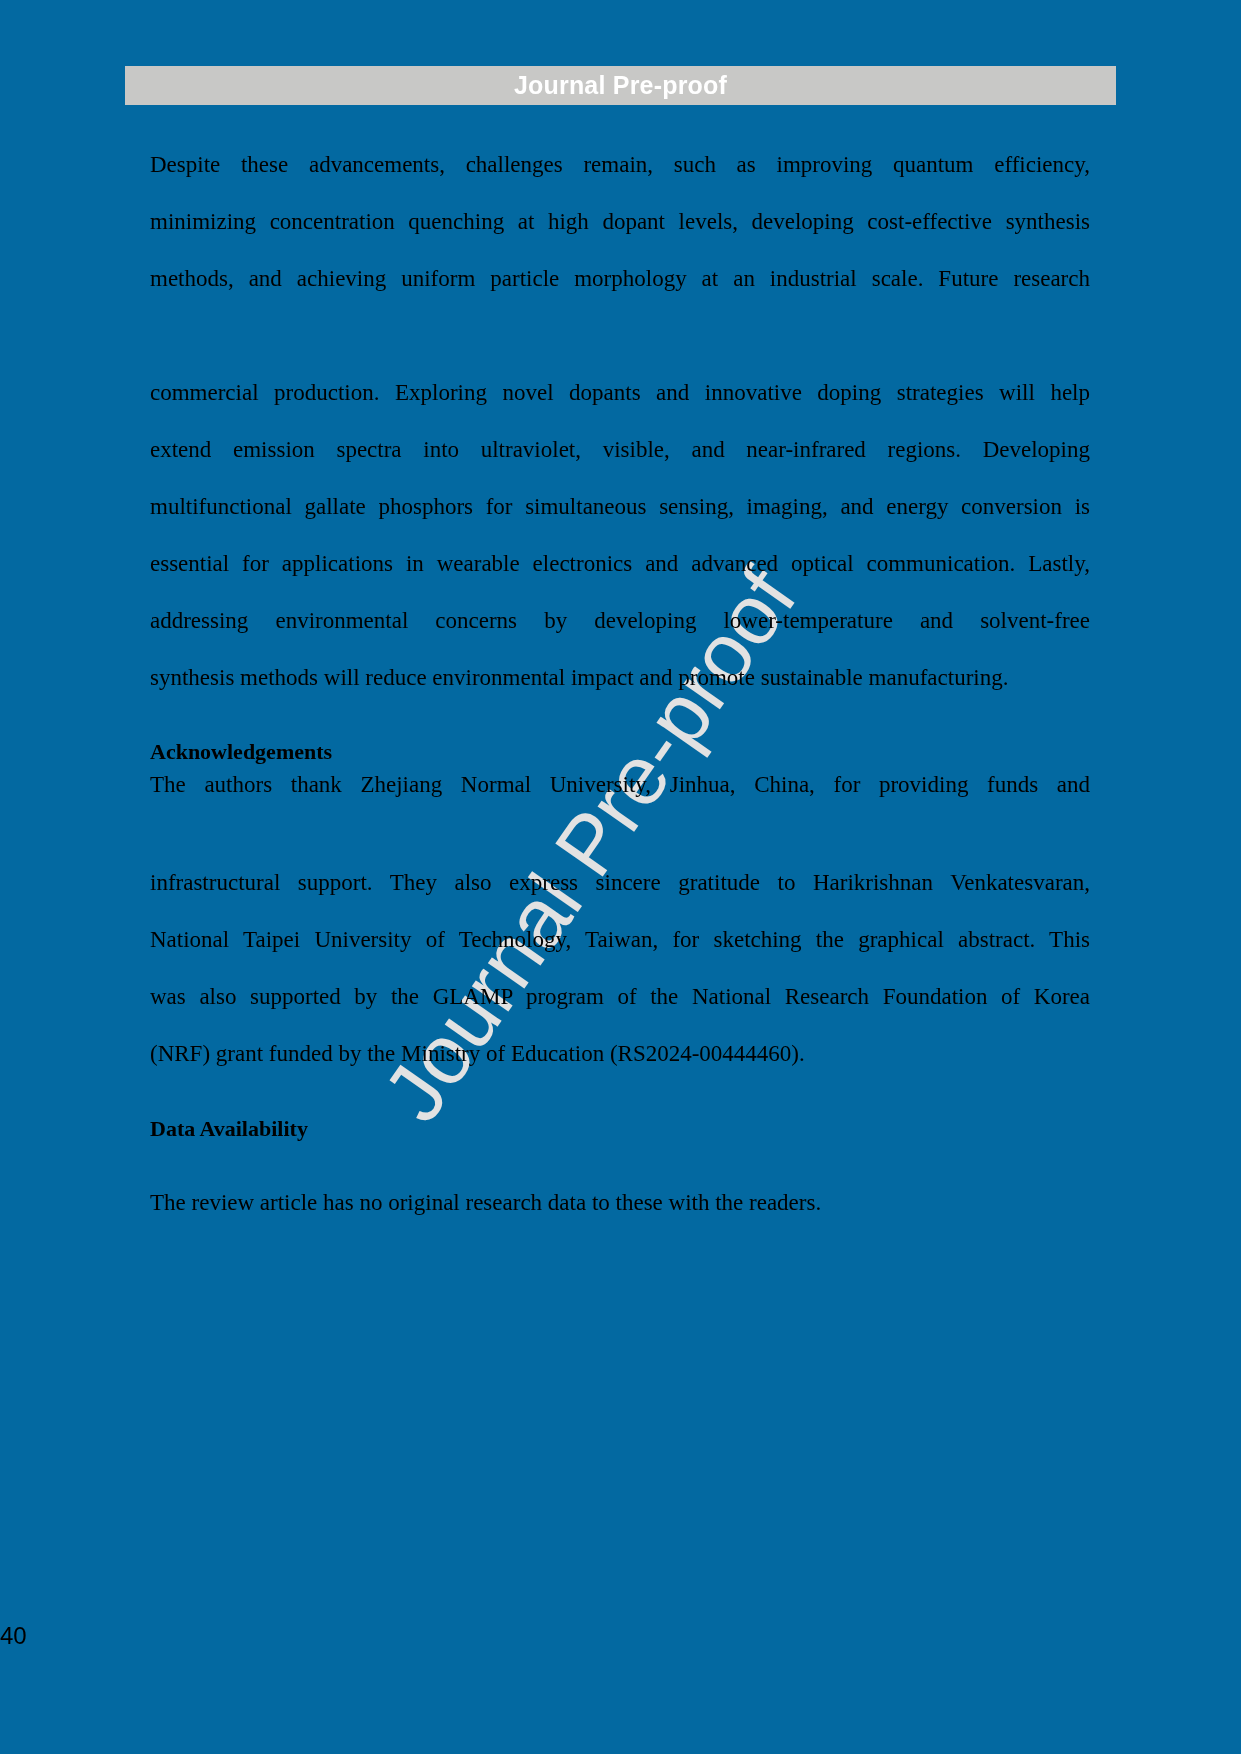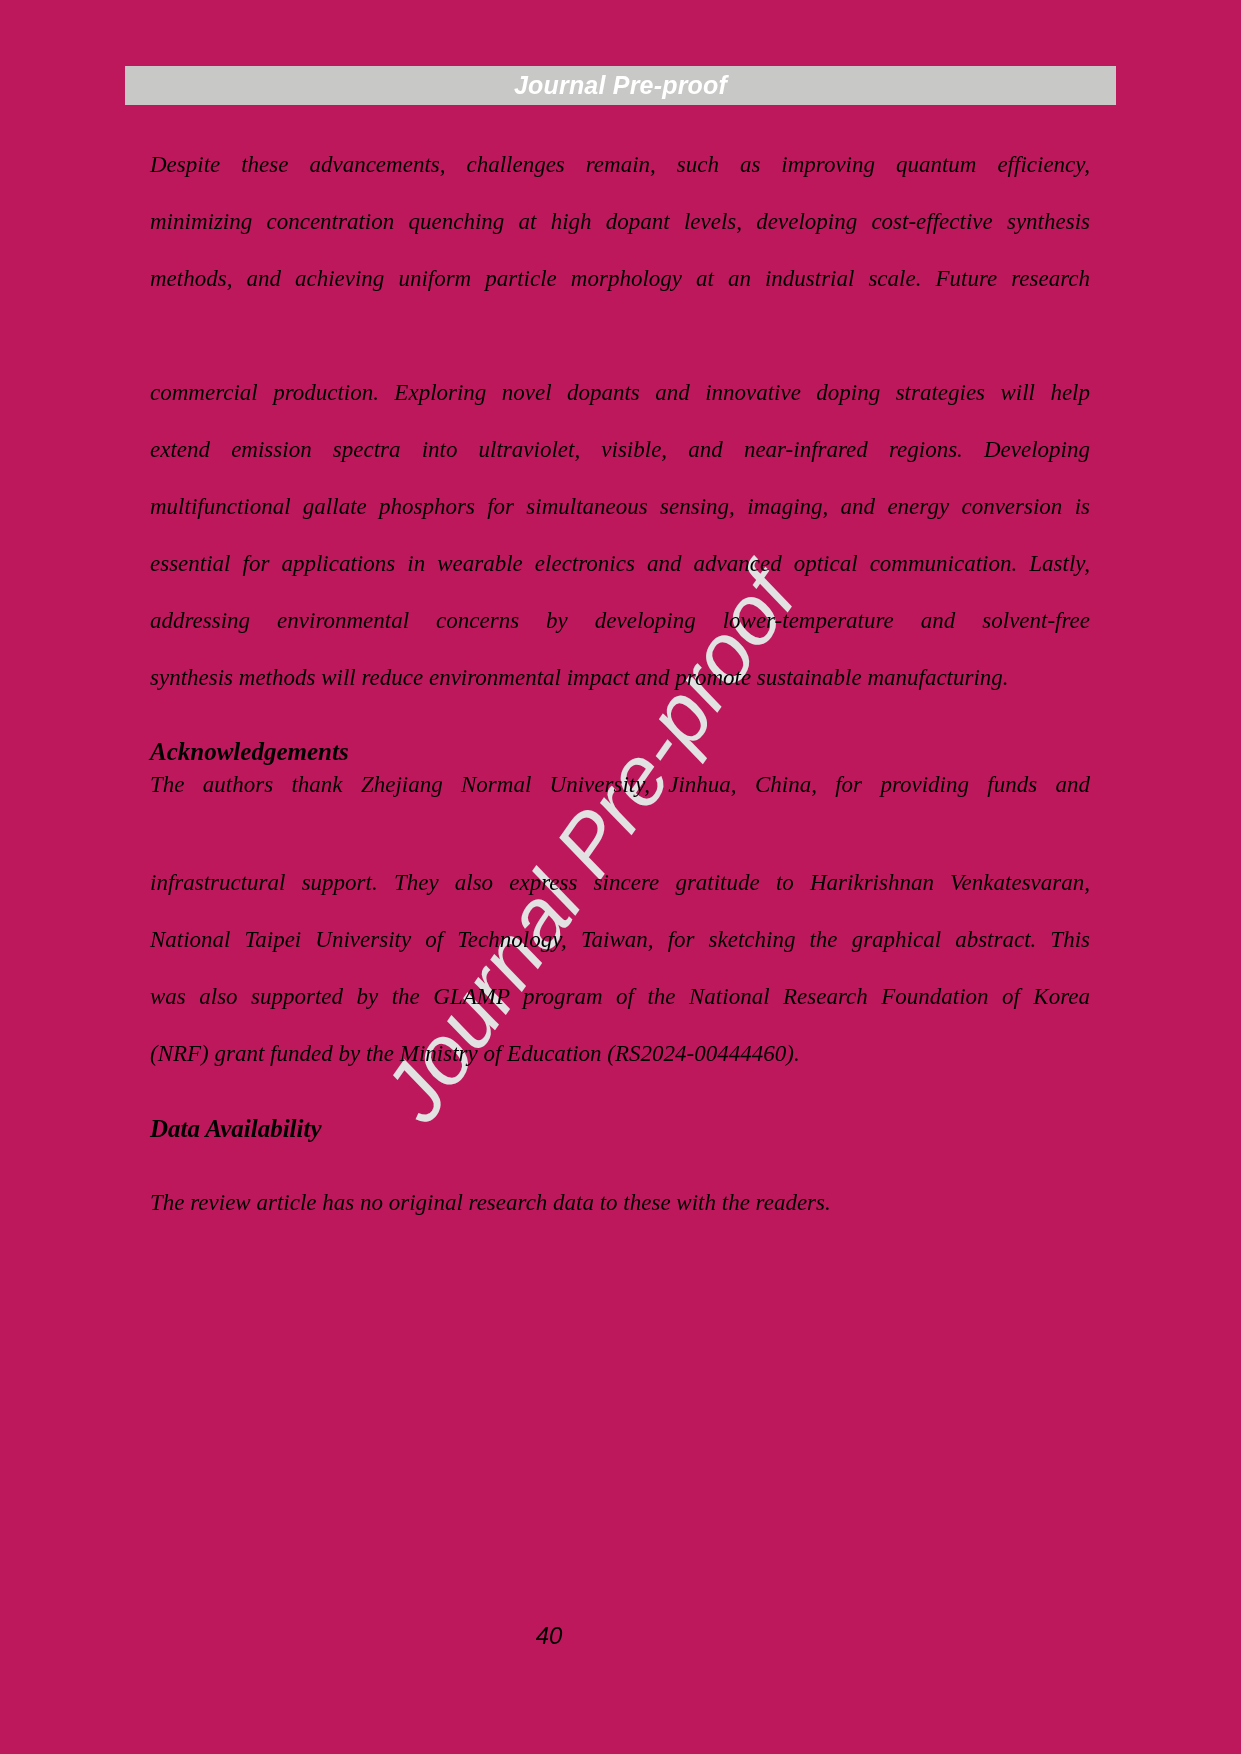--- a/index.html
+++ b/index.html
@@ -1,17 +1,17 @@
 <!DOCTYPE html>
 <html><head>
   <meta charset="utf-8">
   <style>
     html, body { margin: 0; padding: 0; background: #ffffff; }
     body { width: 1241px; height: 1754px; position: relative; overflow: hidden; }
-    .page { position: absolute; left: 0; top: 0; width: 1241px; height: 1754px; background: #be185d; font-style: italic; }
+    .page { position: absolute; left: 0; top: 0; width: 1241px; height: 1754px; background: #0369a1; }
 
     .header-bar {
       position: absolute; left: 125px; top: 66px; width: 991px; height: 39px;
       background: #c8c8c6;
       display: flex; align-items: center; justify-content: center;
     }
     .header-bar span {
       color: #ffffff;
       font-family: "Liberation Sans", "DejaVu Sans", sans-serif;
       font-weight: bold; font-size: 25px; letter-spacing: 0.2px;
@@ -30,24 +30,24 @@
     .line {
       position: absolute; left: 150px; width: 940px;
       font-family: "Liberation Serif", "DejaVu Serif", serif;
       font-size: 23px; line-height: 30px; color: #000;
       white-space: nowrap; z-index: 1;
     }
     .line.justify { text-align: justify; text-align-last: justify; }
     .heading {
       position: absolute; left: 150px;
       font-family: "Liberation Serif", "DejaVu Serif", serif;
-      font-size: 25px; font-weight: bold; line-height: 30px; color: #000; z-index: 1;
+      font-size: 22px; font-weight: bold; line-height: 30px; color: #000; z-index: 1;
     }
     .page-number {
-      position: absolute; left: 0; width: 1098px; top: 1622px; text-align: center;
+      position: absolute; left: 0; width: 1098px; top: 1622px; text-align: left;
       font-family: "Liberation Sans", "DejaVu Sans", sans-serif;
       font-size: 24px; color: #000;
     }
   </style>
 </head>
 <body>
 
 <div class="page">
 
   <div class="header-bar">

